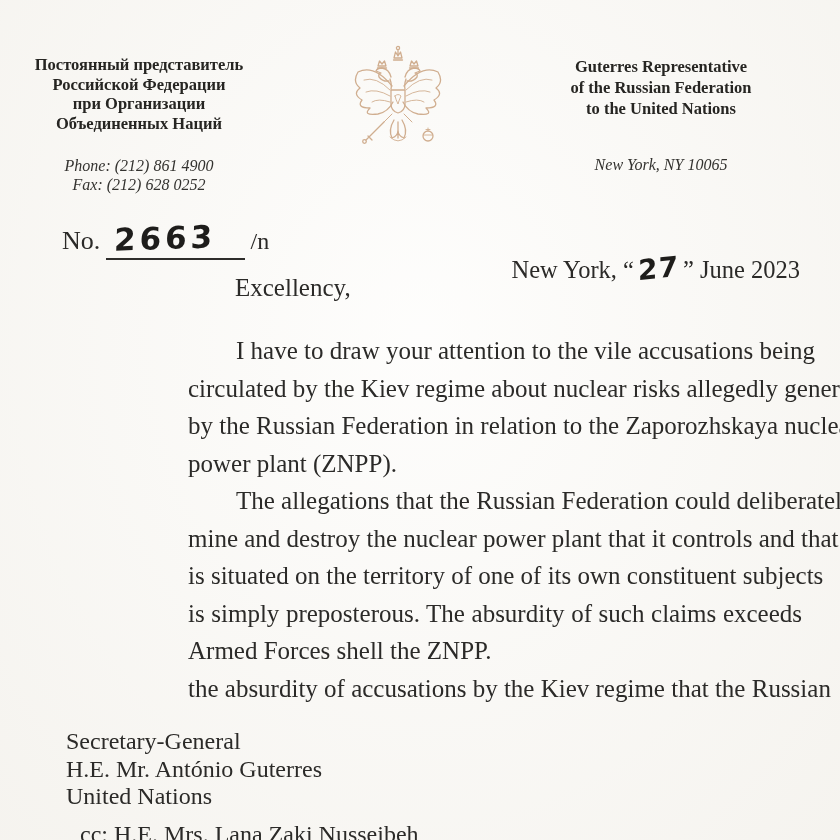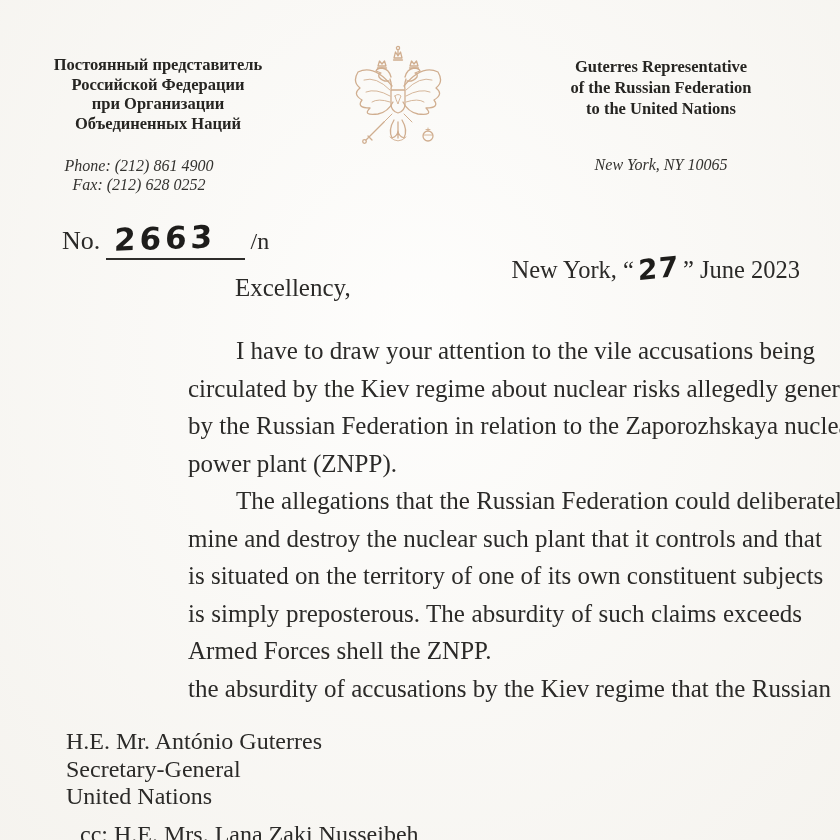--- a/index.html
+++ b/index.html
@@ -17,21 +17,20 @@
     overflow: hidden;
     color: #2b2a28;
   }
 
   
   .lh-left {
     position: absolute; left: 28px; top: 55px; width: 222px;
     text-align: center;
     font-weight: bold; font-size: 16.5px; line-height: 19.6px;
     color: #262522;
-    margin-left: 19px;
   }
   .lh-left-contact {
     position: absolute; left: 28px; top: 156px; width: 222px;
     text-align: center;
     font-style: italic; font-size: 16px; line-height: 19px;
     color: #33322f;
   }
   .emblem {
     position: absolute; left: 348px; top: 42px; width: 100px; height: 108px;
   }
@@ -185,28 +184,28 @@
   </div>
 
   <div class="salutation">Excellency,</div>
 
   <div class="body-text">
     <div class="jline indent">I have to draw your attention to the vile accusations being</div>
     <div class="jline">circulated by the Kiev regime about nuclear risks allegedly generated</div>
     <div class="jline">by the Russian Federation in relation to the Zaporozhskaya nuclear</div>
     <div class="jline last">power plant (ZNPP).</div>
     <div class="jline indent">The allegations that the Russian Federation could deliberately</div>
-    <div class="jline">mine and destroy the nuclear such plant that it controls and that</div>
+    <div class="jline">mine and destroy the nuclear power plant that it controls and that</div>
     <div class="jline">is situated on the territory of one of its own constituent subjects</div>
     <div class="jline">is simply preposterous. The absurdity of such claims exceeds</div>
     <div class="jline last">Armed Forces shell the ZNPP.</div>
     <div class="jline">the absurdity of accusations by the Kiev regime that the Russian</div>
   </div>
 
   <div class="addressee">
+    <div>Secretary-General</div>
     <div>H.E. Mr. António Guterres</div>
-    <div>Secretary-General</div>
     <div>United Nations</div>
   </div>
 
   <div class="cc-line">cc: H.E. Mrs. Lana Zaki Nusseibeh</div>
 
 </div>
 
 </body></html>

